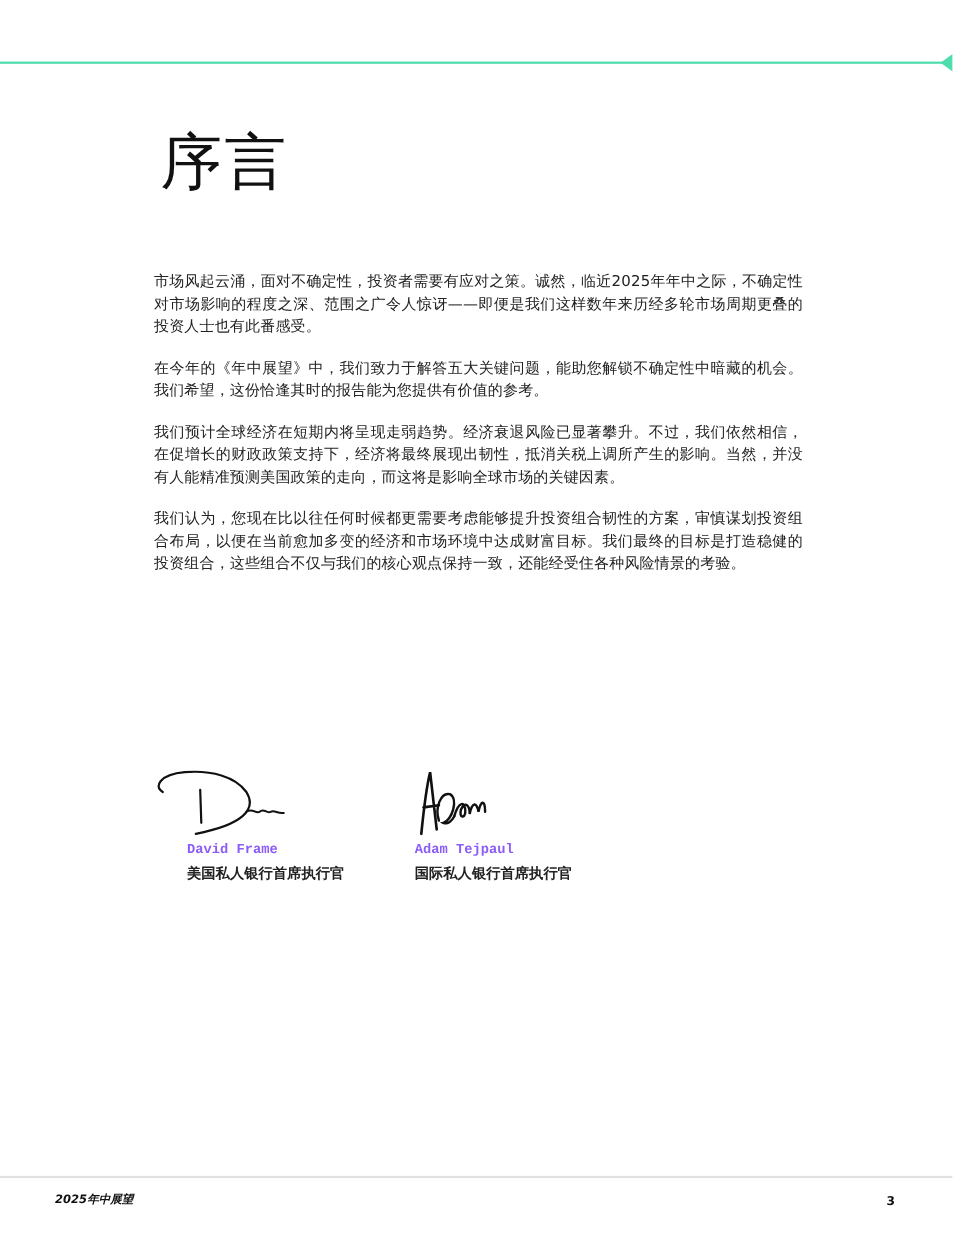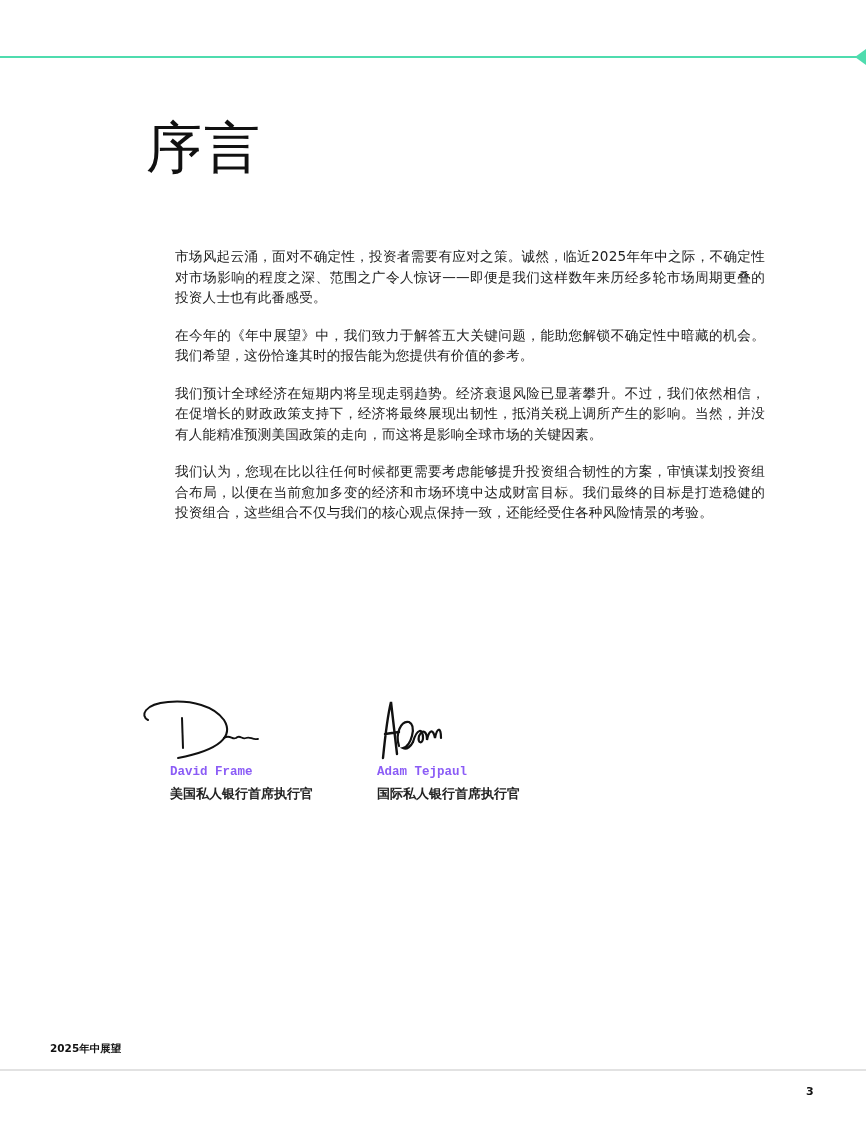--- a/index.html
+++ b/index.html
@@ -43,21 +43,20 @@
       font-size: 56px;
       line-height: 72px;
       letter-spacing: 2px;
       color: #111111;
     }
     .body-text {
       position: absolute;
       left: 140px;
       top: 246px;
       width: 590px;
-      margin-left: 35px;
     }
     .body-text p {
       margin: 0 0 17px 0;
       font-size: 13.6px;
       line-height: 20.5px;
       color: #222222;
       text-align: justify;
       letter-spacing: 0.2px;
     }
     .signatures {
@@ -97,24 +96,25 @@
       position: absolute;
       left: 0;
       top: 1069px;
       width: 866px;
       height: 2px;
       background: #e2e2e2;
     }
     .footer-left {
       position: absolute;
       left: 50px;
-      top: 1042px;
+      top: 1084px;
       font-size: 10.5px;
       font-weight: bold;
       color: #111111;
+      font-style: italic;
     }
     .footer-right {
       position: absolute;
       left: 806px;
       top: 1085px;
       font-size: 11px;
       font-weight: bold;
       color: #111111;
     }
   </style>

